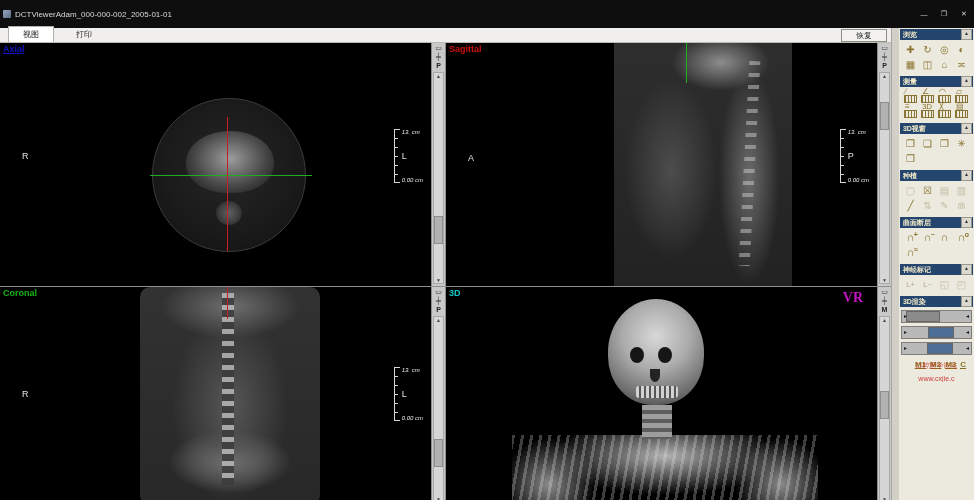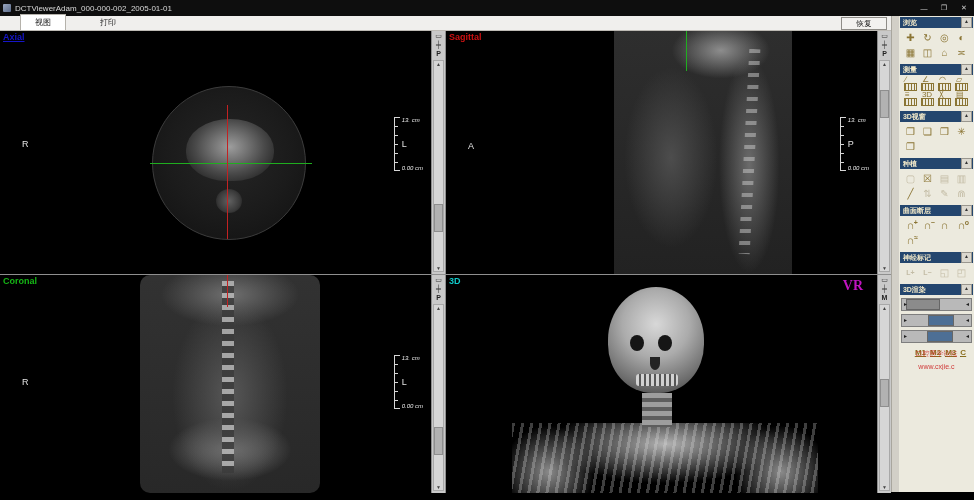--- a/index.html
+++ b/index.html
@@ -1,38 +1,38 @@
 <!DOCTYPE html>
 <html><head>
 <meta charset="utf-8">
 <style>
   html,body{margin:0;padding:0;}
   .app{position:relative;width:974px;height:500px;background:#000;overflow:hidden;
        font-family:"Liberation Sans",sans-serif;-webkit-font-smoothing:antialiased;}
 
   
-  .titlebar{height:16px;background:#0e0e0e;display:flex;align-items:center;color:#d8d8d8;font-size:8px;}
+  .titlebar{height:28px;background:#0e0e0e;display:flex;align-items:center;color:#d8d8d8;font-size:8px;}
   .appicon{width:8px;height:8px;margin:0 4px 0 3px;background:linear-gradient(135deg,#9aa7c0,#5b6b8a);border-radius:1px;}
   .title-text{flex:1;white-space:nowrap;overflow:hidden;}
   .winbtns{display:flex;}
   .winbtn{width:20px;height:12px;display:flex;align-items:center;justify-content:center;color:#cfcfcf;font-size:7px;cursor:default;}
 
   
   .menubar{height:12px;background:#f0efed;border-bottom:1px solid #d9d7d2;display:flex;align-items:center;padding-left:4px;gap:13px;}
   .menu-item{font-size:7.5px;color:#1c1c1c;padding:0 2px;}
 
   
   .main{display:flex;height:476px;}
   .left-col{width:891px;display:flex;flex-direction:column;}
   .divider{width:7px;background:#d2cfc7;border-left:1px solid #a9a69e;}
   .panel{width:76px;background:#eceade;padding:1px 1px 0 1px;box-sizing:border-box;position:relative;}
 
   
   .tabbar{height:14px;background:#f0efed;position:relative;display:flex;align-items:flex-end;border-bottom:1px solid #bdbab4;}
-  .tab{font-size:8px;color:#222;padding:2px 14px;margin-left:20px;}
+  .tab{font-size:8px;color:#222;padding:2px 14px;margin-left:8px;}
   .tab.active{background:#ffffff;border:1px solid #b5b2ab;border-bottom:none;}
   .restore-btn{position:absolute;right:4px;top:1px;width:44px;height:11px;background:#f3f2f0;border:1px solid #8f8d88;
                font-size:7.5px;display:flex;align-items:center;justify-content:center;color:#222;}
 
   
   .vgrid{width:891px;height:462px;display:grid;grid-template-columns:445px 445px;grid-template-rows:243px 218px;gap:1px;background:#8f8f8f;}
   .vp{position:relative;background:#000;overflow:hidden;}
   .vp-label{position:absolute;top:1px;left:3px;font-size:9px;font-weight:bold;z-index:6;}
   .orient{position:absolute;font-size:9px;color:#e2e2e2;z-index:6;}
   .vr-label{position:absolute;top:3px;right:28px;font-family:"Liberation Serif",serif;font-size:14px;font-weight:bold;z-index:6;}

